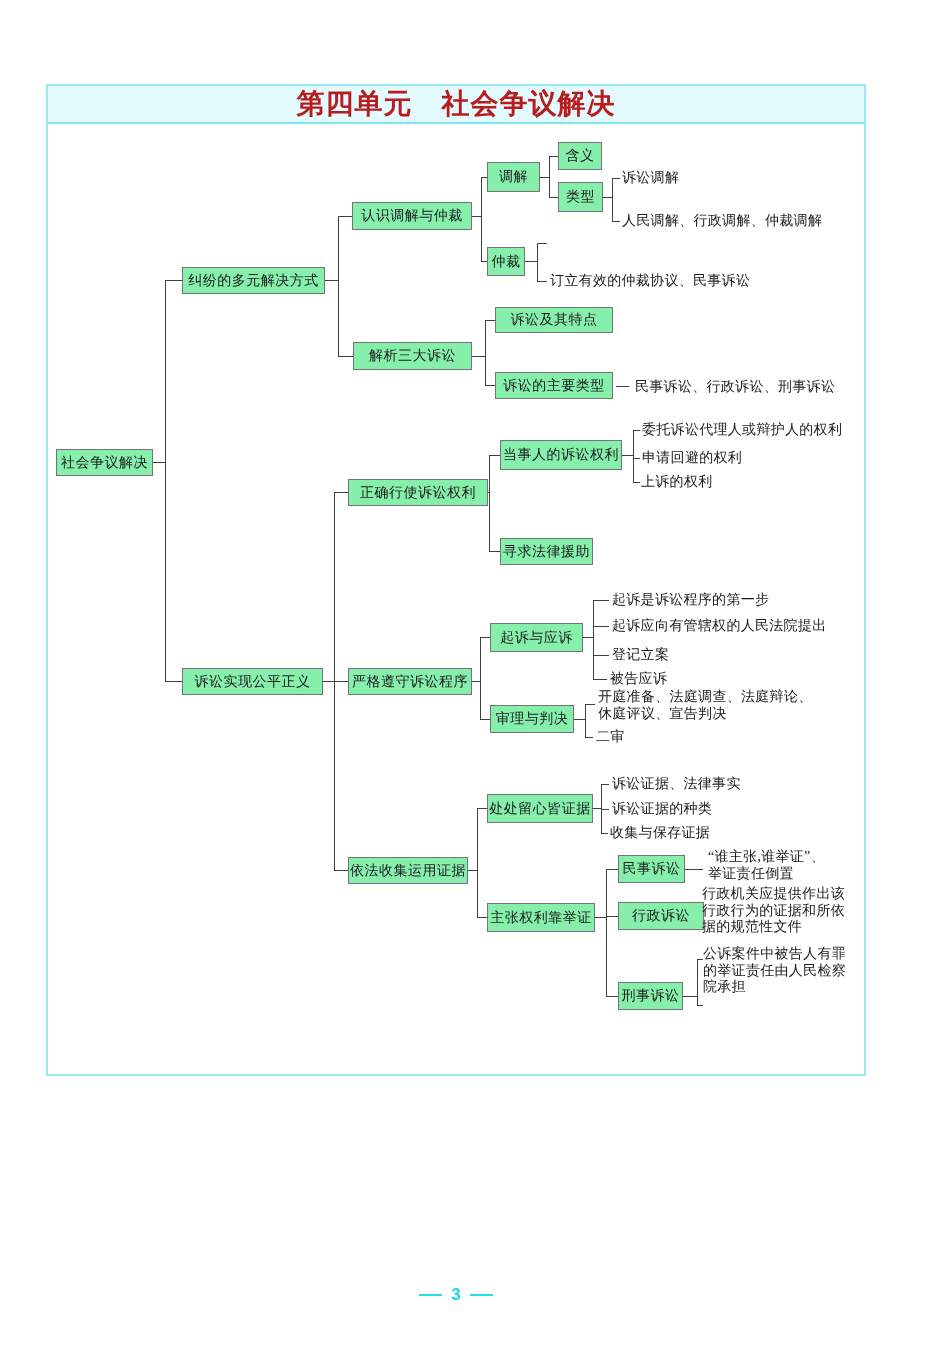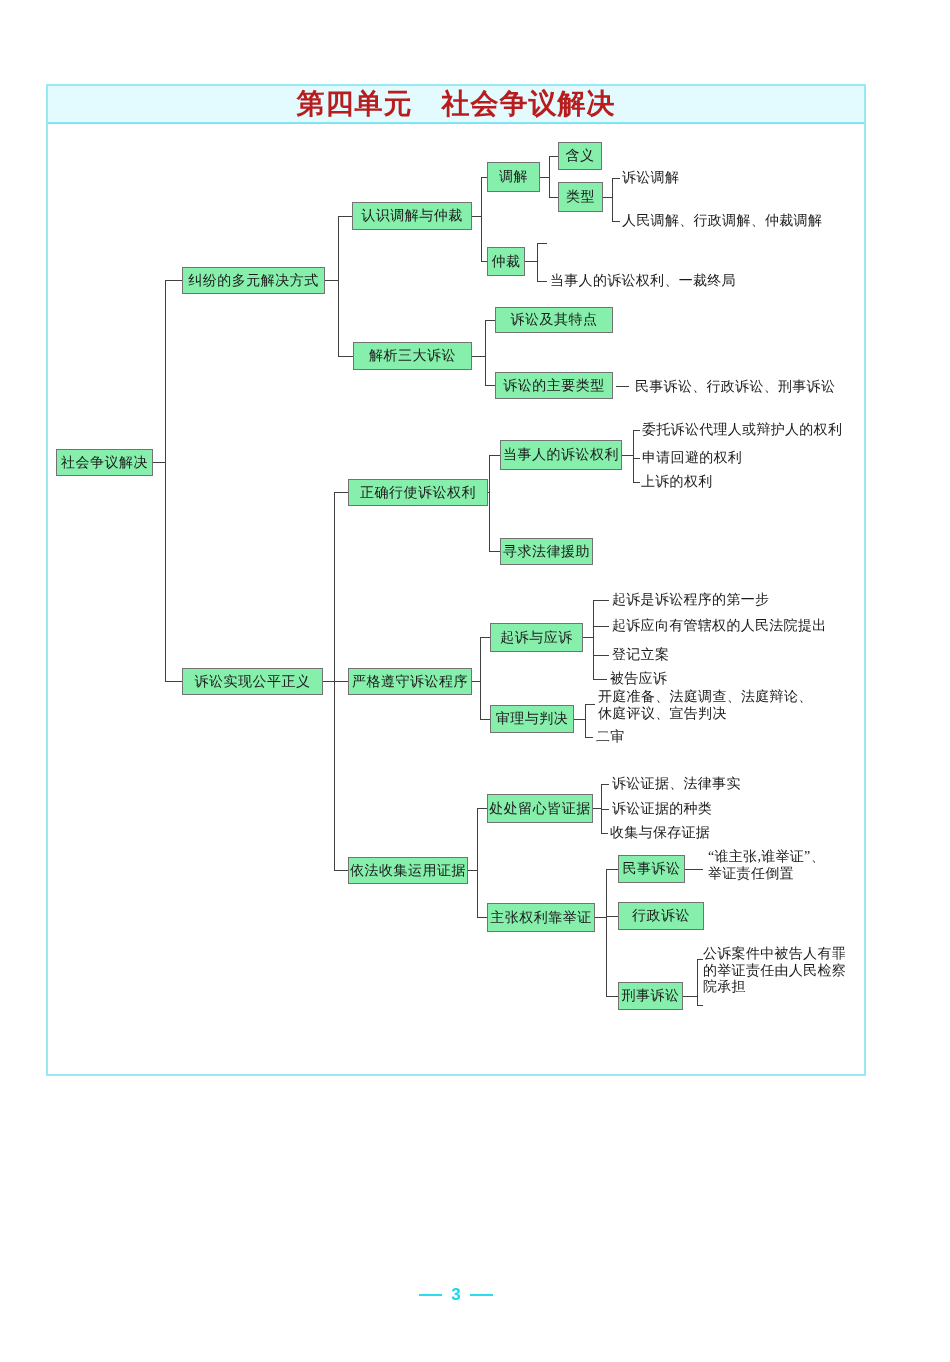--- a/index.html
+++ b/index.html
@@ -63,21 +63,21 @@
   <div class="box" style="left:56px;top:449px;width:97px;height:27px">社会争议解决</div>
 
   <div class="box" style="left:182px;top:267px;width:143px;height:27px">纠纷的多元解决方式</div>
   <div class="box" style="left:352px;top:202px;width:120px;height:28px">认识调解与仲裁</div>
   <div class="box" style="left:487px;top:162px;width:53px;height:30px">调解</div>
   <div class="box" style="left:558px;top:142px;width:44px;height:28px">含义</div>
   <div class="box" style="left:558px;top:182px;width:45px;height:30px">类型</div>
   <div class="leaf single" style="left:622px;top:178px">诉讼调解</div>
   <div class="leaf single" style="left:622px;top:221px">人民调解、行政调解、仲裁调解</div>
   <div class="box" style="left:487px;top:247px;width:38px;height:29px">仲裁</div>
-  <div class="leaf single" style="left:550px;top:281px">当事人的诉讼权利、一裁终局</div>
+  <div class="leaf single" style="left:550px;top:281px">订立有效的仲裁协议、民事诉讼</div>
   <div class="box" style="left:353px;top:342px;width:119px;height:28px">解析三大诉讼</div>
   <div class="box" style="left:495px;top:307px;width:118px;height:26px">诉讼及其特点</div>
   <div class="box" style="left:495px;top:372px;width:118px;height:27px">诉讼的主要类型</div>
   <div class="leaf single" style="left:635px;top:387px">民事诉讼、行政诉讼、刑事诉讼</div>
 
   <div class="box" style="left:182px;top:668px;width:141px;height:27px">诉讼实现公平正义</div>
   <div class="box" style="left:348px;top:479px;width:140px;height:27px">正确行使诉讼权利</div>
   <div class="box" style="left:500px;top:440px;width:122px;height:30px">当事人的诉讼权利</div>
   <div class="leaf single" style="left:642px;top:430px">委托诉讼代理人或辩护人的权利</div>
   <div class="leaf single" style="left:642px;top:458px">申请回避的权利</div>
@@ -98,20 +98,23 @@
   <div class="box" style="left:348px;top:857px;width:120px;height:27px">依法收集运用证据</div>
   <div class="box" style="left:487px;top:794px;width:106px;height:29px">处处留心皆证据</div>
   <div class="leaf single" style="left:612px;top:784px">诉讼证据、法律事实</div>
   <div class="leaf single" style="left:612px;top:809px">诉讼证据的种类</div>
   <div class="leaf single" style="left:610px;top:833px">收集与保存证据</div>
   <div class="box" style="left:487px;top:903px;width:108px;height:29px">主张权利靠举证</div>
   <div class="box" style="left:618px;top:855px;width:67px;height:28px">民事诉讼</div>
   <div class="leaf" style="left:708px;top:849px">“谁主张,谁举证”、
 举证责任倒置</div>
   <div class="box" style="left:618px;top:902px;width:86px;height:28px">行政诉讼</div>
+  <div class="leaf" style="left:702px;top:886px">行政机关应提供作出该
+行政行为的证据和所依
+据的规范性文件</div>
   <div class="box" style="left:618px;top:982px;width:65px;height:28px">刑事诉讼</div>
   <div class="leaf" style="left:703px;top:946px">公诉案件中被告人有罪
 的举证责任由人民检察
 院承担</div>
 
   <div class="footer">
     <span class="dash"></span>
     <span class="pagenum">3</span>
     <span class="dash"></span>
   </div>

